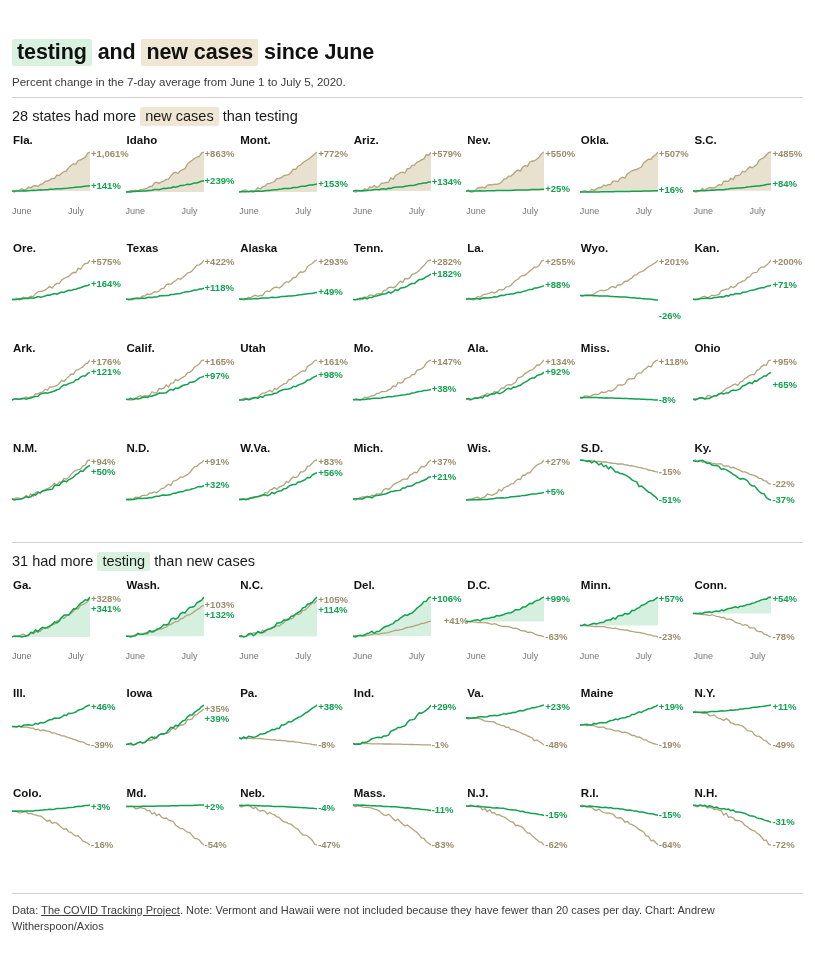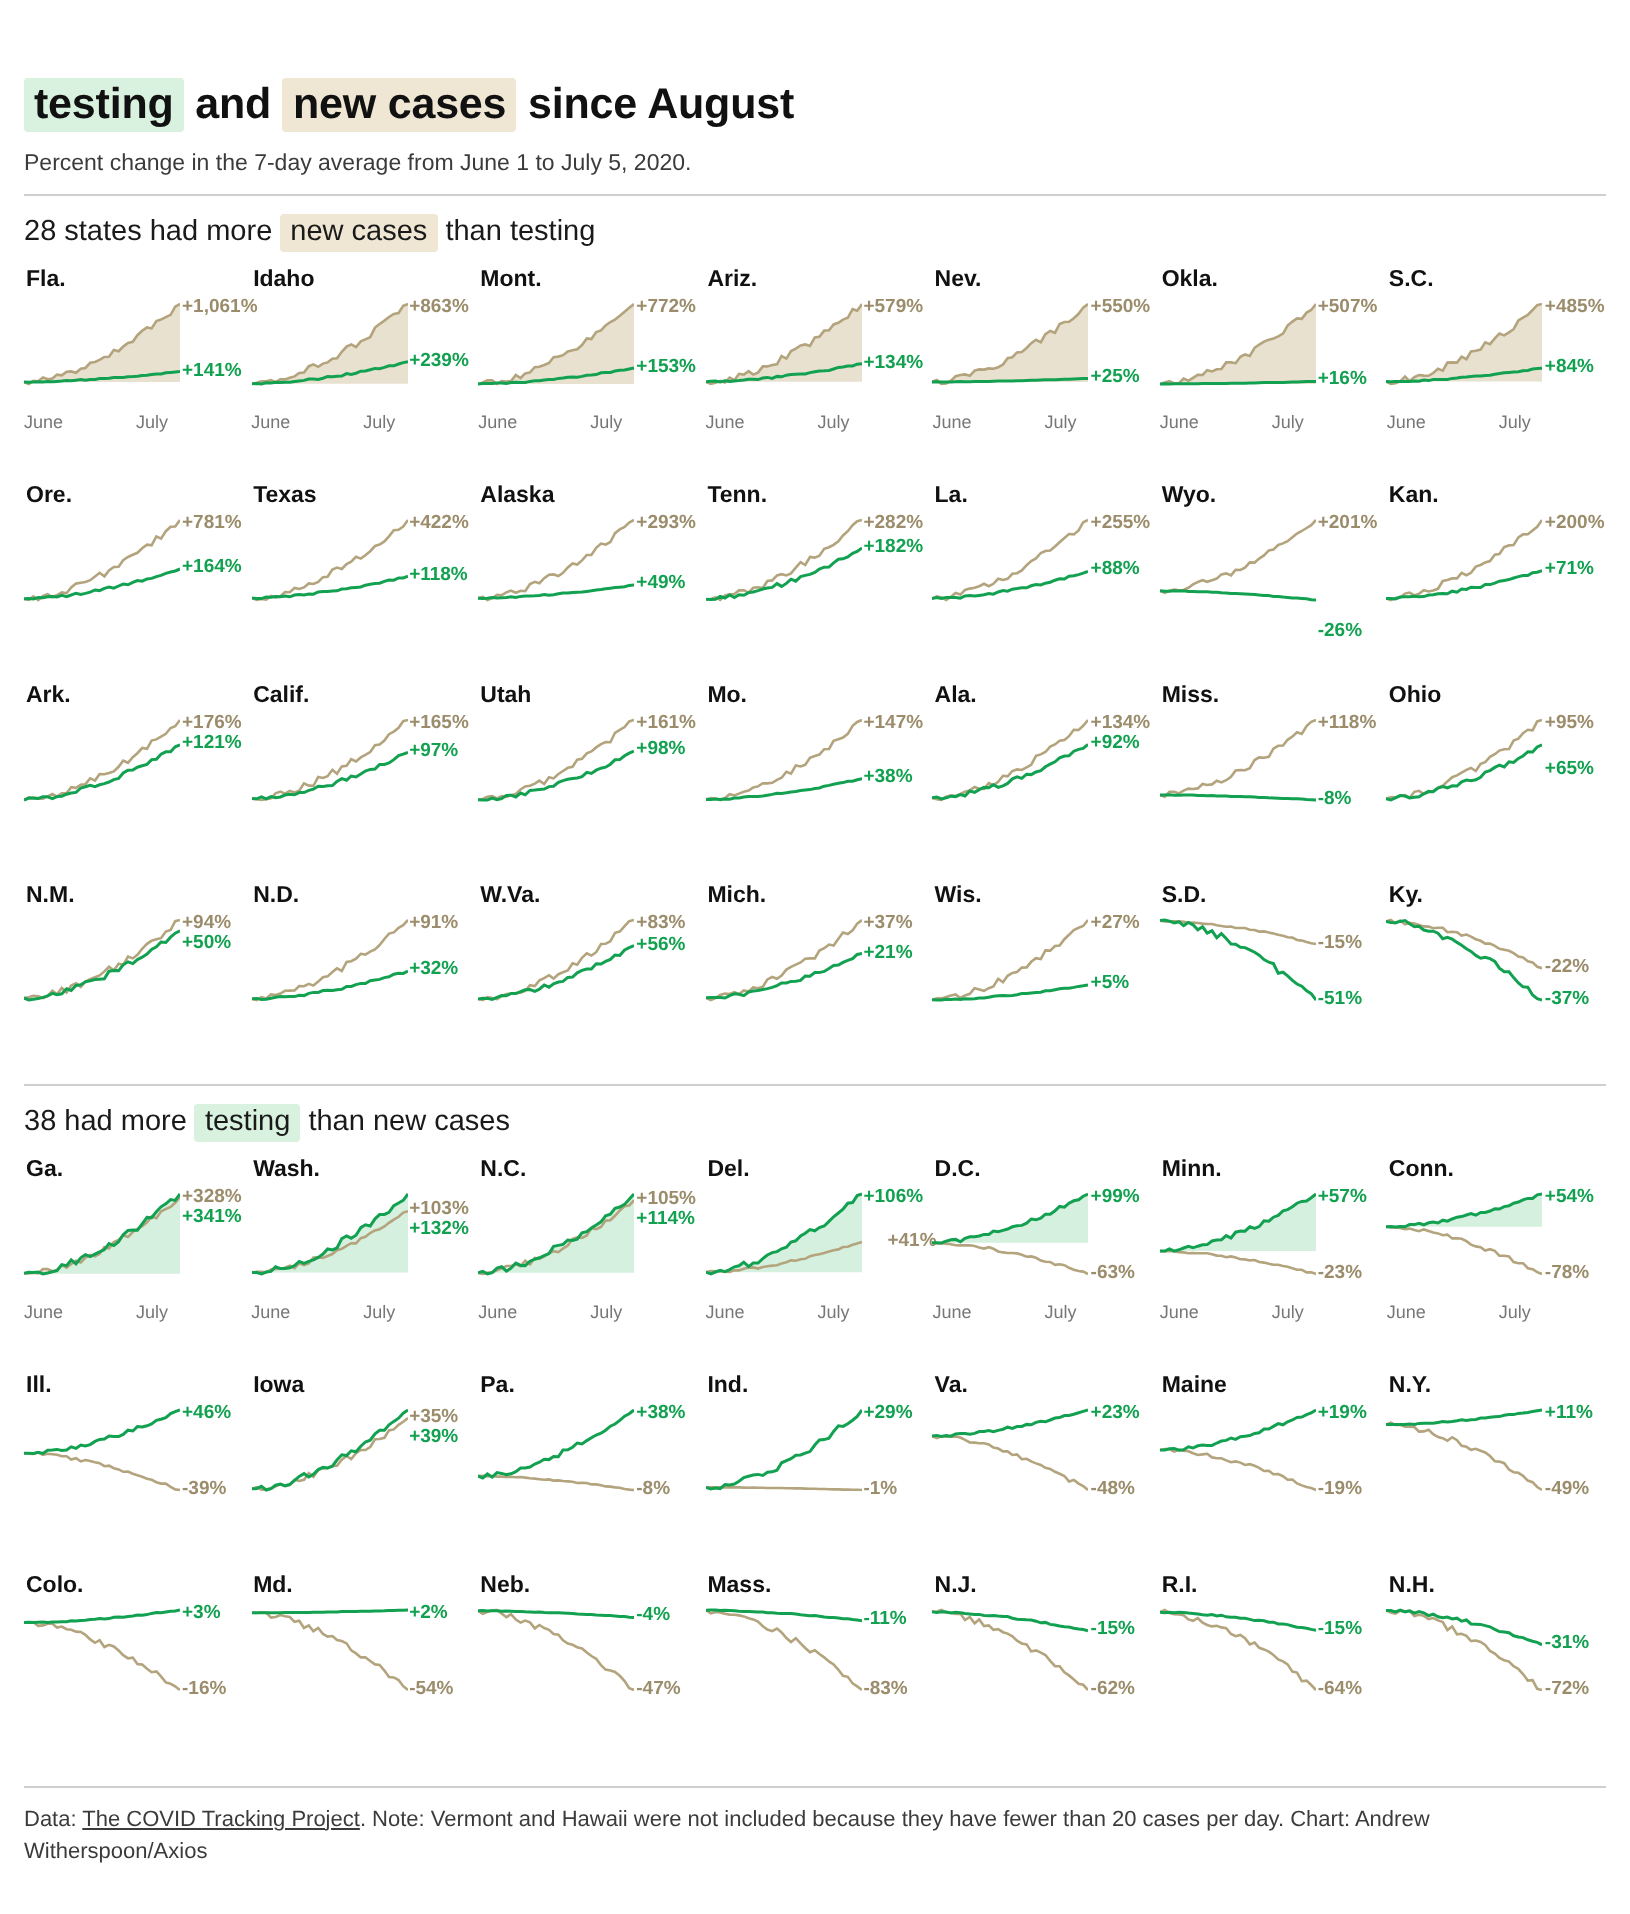--- a/index.html
+++ b/index.html
@@ -127,21 +127,21 @@
 </head>
 <body>
 
 <div class="page">
 
   <h1 class="title">
     <br>
     <span class="hl-test">testing</span>
     <span>and</span>
     <span class="hl-case">new cases</span>
-    <span>since August</span>
+    <span>since June</span>
   </h1>
 
   <div class="subtitle">Percent change in the 7-day average from June 1 to July 5, 2020.</div>
 
   <div class="rule"></div>
 
   <div class="section-head">
     <span>28 states had more</span>
     <span class="hl-case">new cases</span>
     <span>than testing</span>
@@ -246,21 +246,21 @@
           <span class="axis-note axis-july">July</span>
         </div>
       </div>
       <div class="cell">
         <div class="cell-label">Ore.</div>
         <div class="spark-wrap">
           <svg width="78" height="48" viewBox="0 0 78 48">
             <path d="M0.0,43.4L2.4,43.9L4.7,42.2L7.1,44.0L9.5,42.0L11.8,41.1L14.2,42.5L16.5,41.6L18.9,40.2L21.3,40.6L23.6,37.7L26.0,35.8L28.4,35.4L30.7,35.0L33.1,34.1L35.5,32.3L37.8,30.4L40.2,32.2L42.5,29.2L44.9,27.5L47.3,27.4L49.6,24.1L52.0,22.5L54.4,21.4L56.7,20.4L59.1,18.1L61.5,16.3L63.8,16.7L66.2,12.2L68.5,13.3L70.9,9.6L73.3,7.4L75.6,7.3L78.0,4.0" fill="none" stroke="#b3a47d" stroke-width="1.3"></path>
             <path d="M0.0,43.4L2.4,43.3L4.7,43.5L7.1,42.8L9.5,42.9L11.8,42.4L14.2,42.2L16.5,42.5L18.9,41.7L21.3,42.3L23.6,41.5L26.0,40.6L28.4,41.2L30.7,40.7L33.1,40.1L35.5,39.0L37.8,39.3L40.2,38.2L42.5,37.5L44.9,38.1L47.3,37.0L49.6,36.0L52.0,36.4L54.4,35.2L56.7,34.3L59.1,34.6L61.5,33.5L63.8,33.2L66.2,32.3L68.5,31.7L70.9,30.7L73.3,30.0L75.6,29.5L78.0,28.5" fill="none" stroke="#12a150" stroke-width="1.5"></path>
           </svg>
-          <span class="lbl case" style="left:79px;top:0px;">+781%</span>
+          <span class="lbl case" style="left:79px;top:0px;">+575%</span>
           <span class="lbl test" style="left:79px;top:22.529538531551136px;text-align:right;">+164%</span>
         </div>
       </div>
       <div class="cell">
         <div class="cell-label">Texas</div>
         <div class="spark-wrap">
           <svg width="78" height="48" viewBox="0 0 78 48">
             <path d="M0.0,43.0L2.4,44.0L4.7,43.5L7.1,43.8L9.5,42.0L11.8,42.7L14.2,42.1L16.5,40.0L18.9,40.1L21.3,38.0L23.6,38.5L26.0,37.7L28.4,35.7L30.7,36.0L33.1,35.0L35.5,32.6L37.8,32.4L40.2,28.8L42.5,27.8L44.9,28.5L47.3,26.0L49.6,24.8L52.0,22.4L54.4,23.3L56.7,21.6L59.1,19.6L61.5,17.0L63.8,16.3L66.2,14.7L68.5,12.2L70.9,9.1L73.3,8.9L75.6,7.3L78.0,4.0" fill="none" stroke="#b3a47d" stroke-width="1.3"></path>
             <path d="M0.0,43.0L2.4,43.3L4.7,43.3L7.1,42.5L9.5,42.6L11.8,42.2L14.2,42.4L16.5,42.0L18.9,42.4L21.3,41.5L23.6,41.2L26.0,41.5L28.4,41.0L30.7,41.1L33.1,40.0L35.5,39.8L37.8,39.8L40.2,39.5L42.5,39.4L44.9,38.5L47.3,38.4L49.6,37.9L52.0,37.7L54.4,37.5L56.7,36.6L59.1,36.1L61.5,35.7L63.8,35.6L66.2,34.7L68.5,34.0L70.9,34.1L73.3,33.0L75.6,33.0L78.0,32.1" fill="none" stroke="#12a150" stroke-width="1.5"></path>
           </svg>
@@ -475,21 +475,21 @@
           </svg>
           <span class="lbl case" style="left:79px;top:22.059953102733758px;">-22%</span>
           <span class="lbl test" style="left:79px;top:38px;">-37%</span>
         </div>
       </div>
     </div>
 
   <div class="rule"></div>
 
   <div class="section-head">
-    <span>38 had more</span>
+    <span>31 had more</span>
     <span class="hl-test">testing</span>
     <span>than new cases</span>
   </div>
 
   <div class="grid" id="grid2">
       <div class="cell tall">
         <div class="cell-label">Ga.</div>
         <div class="spark-wrap">
           <svg width="78" height="48" viewBox="0 0 78 48">
             <path d="M0.0,43.7L2.4,43.7L4.7,43.3L7.1,43.7L9.5,41.5L11.8,41.5L14.2,42.6L16.5,42.0L18.9,39.5L21.3,40.8L23.6,39.0L26.0,37.4L28.4,38.3L30.7,35.8L33.1,34.5L35.5,35.2L37.8,33.9L40.2,30.5L42.5,31.2L44.9,28.0L47.3,27.0L49.6,24.6L52.0,25.5L54.4,23.0L56.7,21.6L59.1,20.1L61.5,18.2L63.8,15.3L66.2,16.1L68.5,12.7L70.9,11.5L73.3,10.5L75.6,8.4L78.0,5.5L78.0,43.7L0,43.7Z" fill="#e8e1cf" stroke="none"></path>

